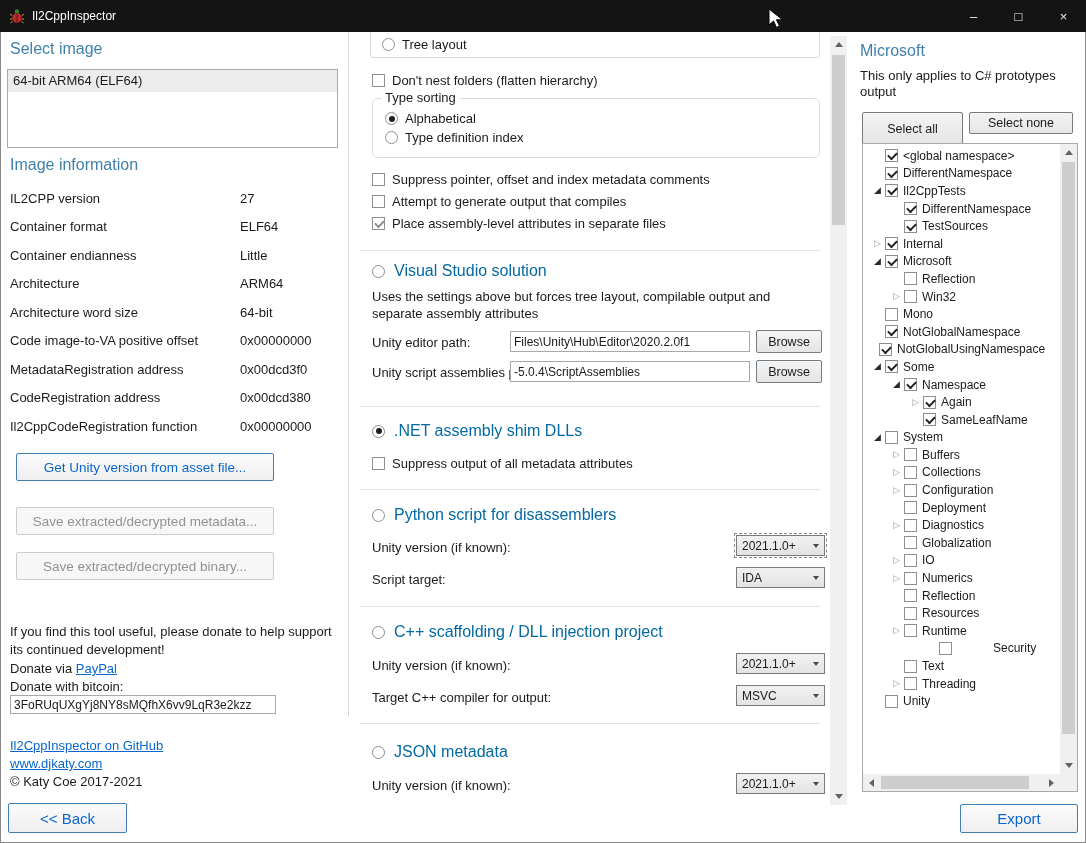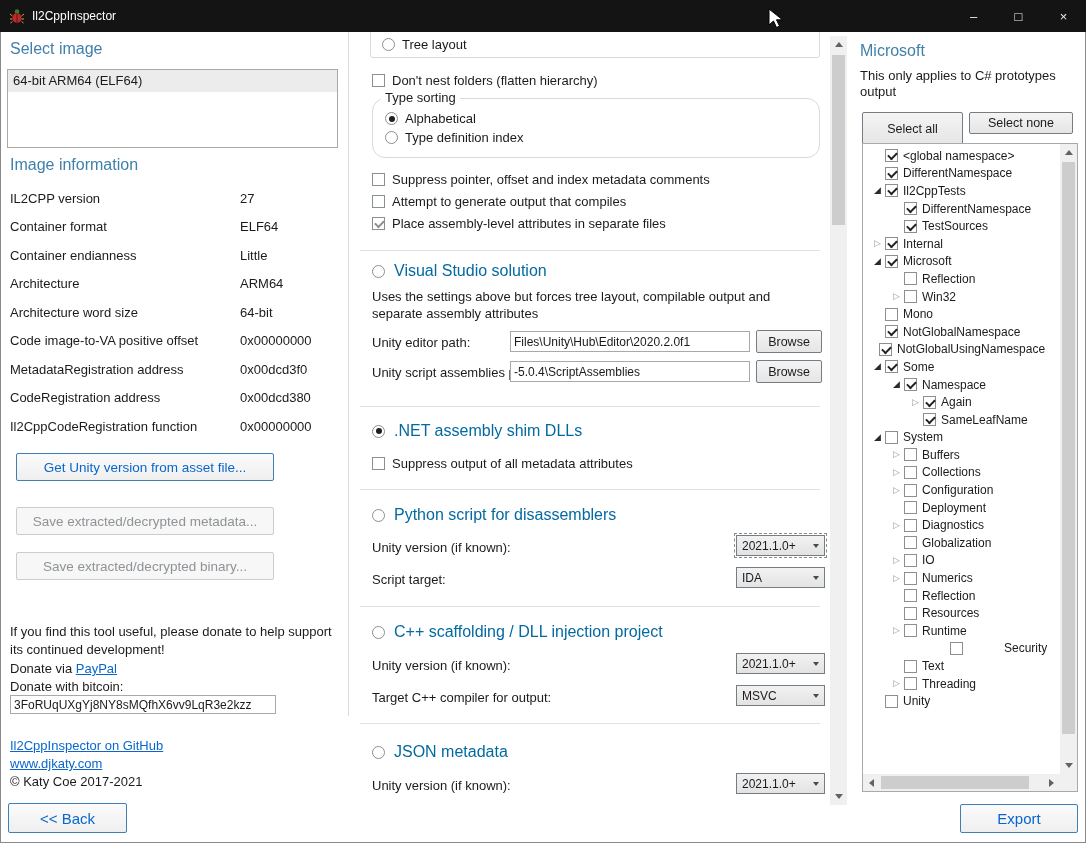--- a/index.html
+++ b/index.html
@@ -46,21 +46,21 @@
 .bitcoin-input{left:10px;top:663px;width:266px;height:19px;}
 .github-link{position:absolute;left:10px;top:706px;}
 .djkaty-link{position:absolute;left:10px;top:724px;}
 .copyright{position:absolute;left:10px;top:742px;}
 .back-btn{left:8px;top:771px;width:119px;height:30px;font-size:15px;}
 
 
 .middle-panel{position:absolute;left:350px;top:32px;width:480px;height:811px;overflow:hidden;}
 .topbox{position:absolute;left:20px;top:-28px;width:450px;height:54px;border:1px solid #d9d9d9;border-radius:3px;}
 .opt-row{position:absolute;left:22px;display:flex;align-items:center;gap:7px;font-size:13px;}
-.groupbox{position:absolute;left:22px;top:66px;width:448px;height:60px;border:1px solid #d9d9d9;border-radius:13px;}
+.groupbox{position:absolute;left:22px;top:66px;width:448px;height:60px;border:1px solid #d9d9d9;border-radius:6px;}
 .groupbox-title{position:absolute;top:-9px;left:8px;background:#fff;padding:0 4px;font-size:13px;}
 .section-row{position:absolute;left:22px;display:flex;align-items:center;gap:9px;}
 .green-title{color:#0369a1;font-size:16px;}
 .desc{position:absolute;left:22px;top:256px;width:442px;font-size:13px;line-height:17px;}
 .flabel{position:absolute;left:22px;font-size:13px;}
 .path-input{left:160px;width:240px;height:21px;}
 .btn.browse{left:406px;width:66px;height:23px;}
 .combo{position:absolute;left:386px;width:89px;height:21px;border:1px solid #747d84;background:linear-gradient(#f2f2f2,#e3e3e3);display:flex;align-items:center;font-size:12px;}
 .combo-value{flex:1;padding-left:5px;}
 .combo-arrow{width:16px;display:flex;align-items:center;justify-content:center;}
@@ -453,21 +453,21 @@
           <div class="tree-row" style="padding-left: 25px;">
             <span class="expander none"></span>
             <span class="cb"></span>
             <span class="tree-label">Resources</span>
           </div>
           <div class="tree-row" style="padding-left: 25px;">
             <span class="expander collapsed">▷</span>
             <span class="cb"></span>
             <span class="tree-label">Runtime</span>
           </div>
-          <div class="tree-row" style="padding-left: 35px; gap: 36px;">
+          <div class="tree-row" style="padding-left: 24px; gap: 36px;">
             <span class="expander none"></span>
             <span class="cb"></span>
             <span class="tree-label">Security</span>
           </div>
           <div class="tree-row" style="padding-left: 25px;">
             <span class="expander none"></span>
             <span class="cb"></span>
             <span class="tree-label">Text</span>
           </div>
           <div class="tree-row" style="padding-left: 25px;">

